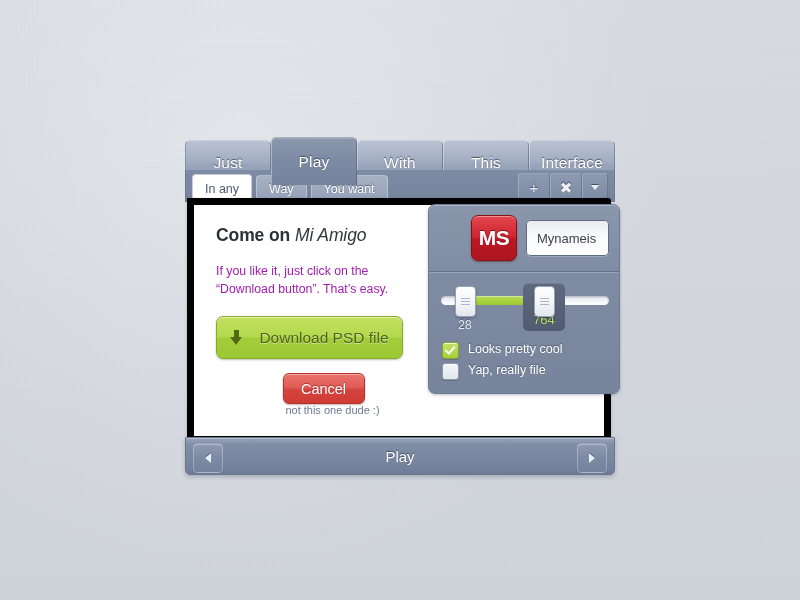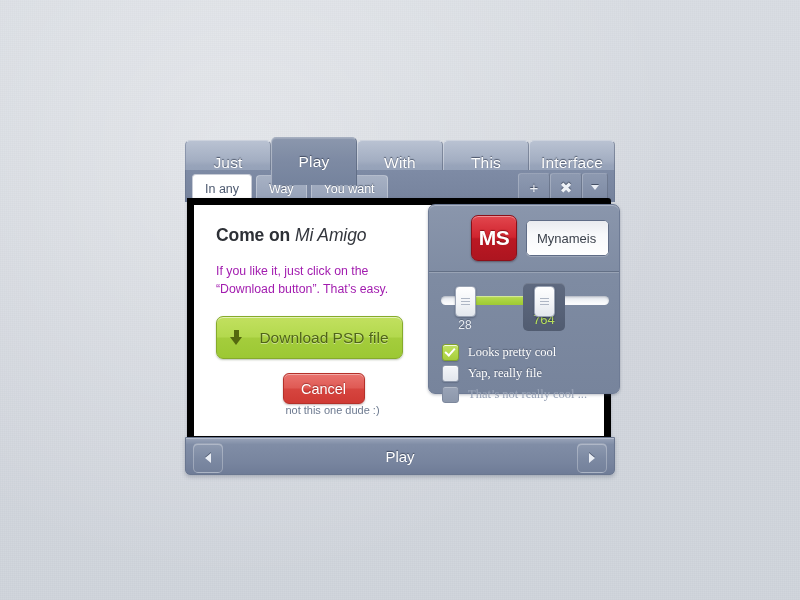--- a/index.html
+++ b/index.html
@@ -349,26 +349,25 @@
     box-sizing: border-box;
     font-size: 13px;
     color: #b9e05c;
     text-shadow: 0 -1px 1px rgba(30,38,52,0.7);
   }
 
   
   .checks { margin: 6px 0 0 3px; }
   .check-row {
     display: flex;
-    align-items: center;
+    align-items: flex-start;
     gap: 9px;
     height: 20px;
     margin-bottom: 1px;
     cursor: pointer;
-    font-family: Liberation Serif, serif;
   }
   .cbox {
     width: 15px; height: 15px;
     border-radius: 3px;
     background: linear-gradient(180deg, #f4f6f9 0%, #e2e6ed 100%);
     border: 1px solid #8e98aa;
     box-shadow: inset 0 1px 0 rgba(255,255,255,0.8), 0 1px 1px rgba(40,50,70,0.25);
     position: relative;
     flex: none;
   }
@@ -564,19 +563,15 @@
 
   <div class="checks">
     <div class="check-row">
       <span class="cbox checked"></span>
       <span class="check-label">Looks pretty cool</span>
     </div>
     <div class="check-row">
       <span class="cbox"></span>
       <span class="check-label">Yap,  really file</span>
     </div>
-    <div class="check-row">
-      <span class="cbox disabled"></span>
-      <span class="check-label dim">That’s not really cool ...</span>
-    </div>
   </div>
 
 </div>
 
 </body></html>

